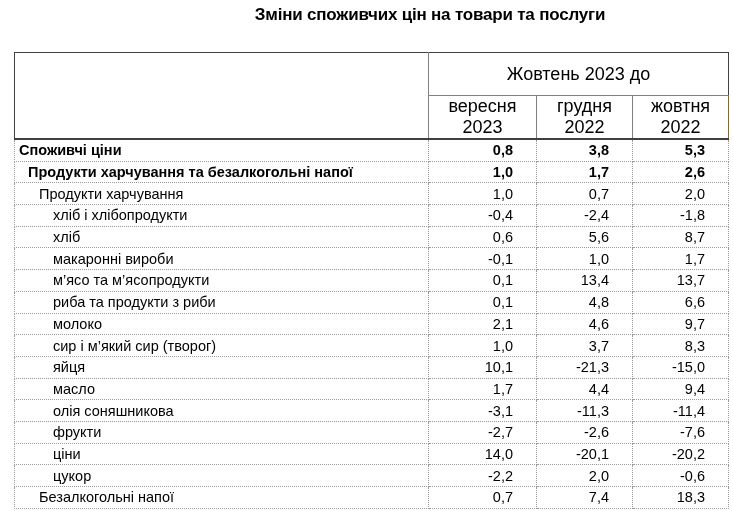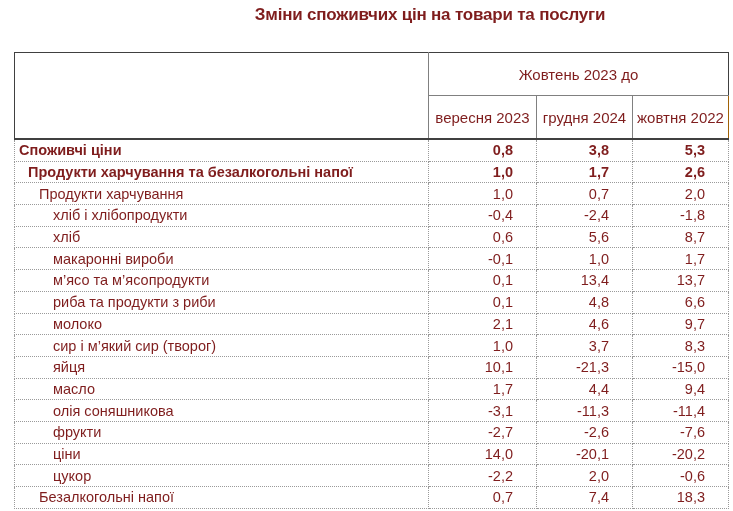--- a/index.html
+++ b/index.html
@@ -7,21 +7,21 @@
     padding: 0;
     background: #ffffff;
   }
   .page {
     position: relative;
     width: 733px;
     height: 511px;
     background: #ffffff;
     overflow: hidden;
     font-family: "Liberation Sans", sans-serif;
-    color: #7f1d1d;
+    color: #000000;
   }
   .title {
     position: absolute;
     top: 5px;
     left: 0;
     width: 860px;           
     text-align: center;
     font-size: 17px;
     font-weight: bold;
     letter-spacing: -0.2px;
@@ -36,21 +36,21 @@
     table-layout: fixed;
   }
   col.c-label { width: 414px; }
   col.c-v1 { width: 108px; }
   col.c-v2 { width: 96px; }
   col.c-v3 { width: 96px; }
 
   
   thead th {
     font-weight: normal;
-    font-size: 15px;
+    font-size: 18px;
     text-align: center;
     vertical-align: middle;
     padding: 0;
     background: #ffffff;
   }
   th.corner {
     border-top: 1px solid #404040;
     border-left: 1px solid #404040;
     border-right: 1px solid #808080;
     border-bottom: 2px solid #404040;
@@ -103,21 +103,21 @@
       <col class="c-v2">
       <col class="c-v3">
     </colgroup>
     <thead>
       <tr>
         <th class="corner" rowspan="2"></th>
         <th class="group" colspan="3">Жовтень 2023 до</th>
       </tr>
       <tr>
         <th class="colhead">вересня 2023</th>
-        <th class="colhead">грудня 2024</th>
+        <th class="colhead">грудня 2022</th>
         <th class="colhead last">жовтня 2022</th>
       </tr>
     </thead>
     <tbody>
         <tr class="bold">
           <td class="label indent-0">Споживчі ціни</td>
           <td class="value">0,8</td>
           <td class="value">3,8</td>
           <td class="value">5,3</td>
         </tr>

